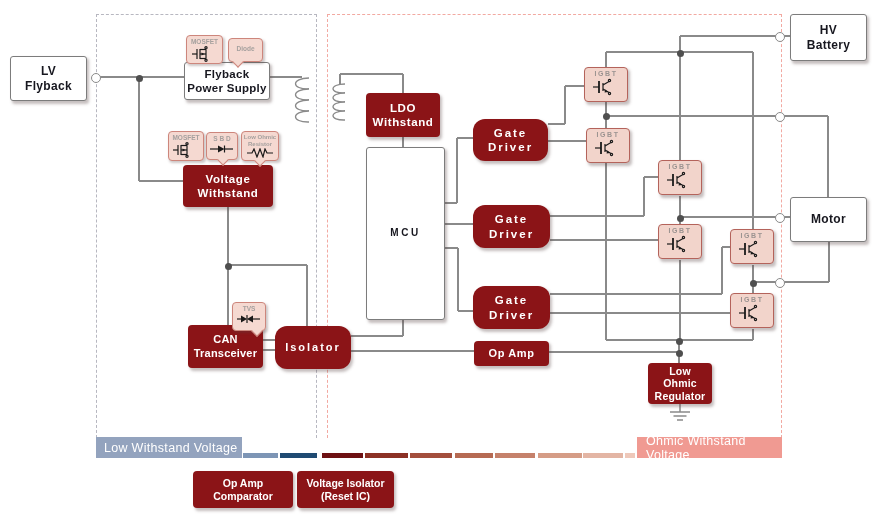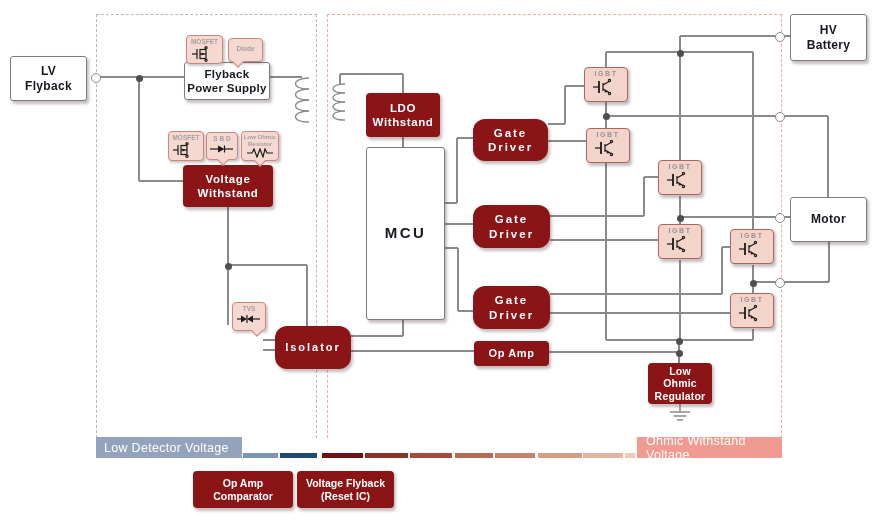--- a/index.html
+++ b/index.html
@@ -18,21 +18,21 @@
   .oc{position:absolute;width:8px;height:8px;border-radius:50%;background:#fff;border:1.5px solid #8a8a8a;z-index:5;}
 
   
   .bx{position:absolute;display:flex;align-items:center;justify-content:center;
       text-align:center;white-space:pre-line;border-radius:4px;z-index:4;
       box-shadow:2px 2.5px 3px rgba(90,70,70,.35);line-height:1.25;}
   .red{background:#8B1417;color:#fff;font-weight:bold;font-size:11px;letter-spacing:.6px;}
   .red.ls2{letter-spacing:2px;border-radius:12px;}
   .white{background:#fff;border:1.4px solid #7c7c7c;color:#17171f;font-weight:bold;
          font-size:12px;letter-spacing:.3px;border-radius:3px;}
-  .mcu{font-size:15px;letter-spacing:2.5px;text-align:center;}
+  .mcu{font-size:10px;letter-spacing:2.5px;text-align:center;}
 
   
   .igbt{position:absolute;width:44px;height:35px;background:#F2D4CB;border:1.4px solid #B4635B;
         border-radius:4px;z-index:4;display:flex;flex-direction:column;align-items:center;
         justify-content:flex-start;padding-top:2px;box-sizing:border-box;
         box-shadow:2px 2.5px 3px rgba(90,70,70,.35);}
   .igbt .t{font-size:7px;font-weight:bold;color:#9b9391;letter-spacing:1.6px;}
 
   
   .tag{position:absolute;background:#F5D9D1;border:1.3px solid #CD867C;border-radius:4px;
@@ -162,20 +162,22 @@
 Flyback</div>
   <div class="bx white" style="left:184px;top:62px;width:84px;height:36px;font-size:11.5px">Flyback
 Power Supply</div>
   <div class="bx white mcu" style="left:366px;top:147px;width:77px;height:171px">MCU</div>
   <div class="bx white" style="left:790px;top:14px;width:75px;height:45px">HV
 Battery</div>
   <div class="bx white" style="left:790px;top:197px;width:75px;height:43px">Motor</div>
 
   <div class="bx red" style="left:183px;top:165px;width:90px;height:42px;font-size:11.5px">Voltage
 Withstand</div>
+  <div class="bx red" style="left:188px;top:325px;width:75px;height:43px;letter-spacing:.2px">CAN
+Transceiver</div>
   <div class="bx red ls2" style="left:275px;top:326px;width:76px;height:43px">Isolator</div>
   <div class="bx red" style="left:366px;top:93px;width:74px;height:44px;font-size:11.5px">LDO
 Withstand</div>
   <div class="bx red ls2" style="left:473px;top:119px;width:75px;height:42px;font-size:11.5px">Gate
 Driver</div>
   <div class="bx red ls2" style="left:473px;top:205px;width:77px;height:43px;font-size:11.5px">Gate
 Driver</div>
   <div class="bx red ls2" style="left:473px;top:286px;width:77px;height:43px;font-size:11.5px">Gate
 Driver</div>
   <div class="bx red" style="left:474px;top:341px;width:75px;height:25px">Op Amp</div>
@@ -320,35 +322,35 @@
         <line x1="0" y1="6" x2="4" y2="6"></line>
         <polygon class="f" points="4,2.5 4,9.5 10,6"></polygon>
         <line x1="10" y1="2" x2="10" y2="10"></line>
         <polygon class="f" points="16,2.5 16,9.5 10,6"></polygon>
         <line x1="16" y1="6" x2="23" y2="6"></line>
       </svg>
     <i class="tail" style="left:20px"></i>
   </div>
 
   <div class="bar low" style="background: rgb(147, 163, 190);">
-    <span>Low Detector Voltage</span>
+    <span>Low Withstand Voltage</span>
   </div>
   <div id="gradient-strip">
       <div class="seg" style="left: 243px; width: 35px; background: rgb(125, 149, 181);"></div>
       <div class="seg" style="left: 280px; width: 37px; background: rgb(31, 74, 114);"></div>
       <div class="seg" style="left: 322px; width: 41px; background: rgb(110, 17, 19);"></div>
       <div class="seg" style="left: 365px; width: 43px; background: rgb(140, 49, 37);"></div>
       <div class="seg" style="left: 410px; width: 42px; background: rgb(163, 78, 60);"></div>
       <div class="seg" style="left: 455px; width: 38px; background: rgb(182, 106, 83);"></div>
       <div class="seg" style="left: 495px; width: 40px; background: rgb(197, 129, 107);"></div>
       <div class="seg" style="left: 538px; width: 44px; background: rgb(213, 156, 134);"></div>
       <div class="seg" style="left: 583px; width: 40px; background: rgb(227, 181, 164);"></div>
       <div class="seg" style="left: 625px; width: 10px; background: rgb(238, 200, 186);"></div>
     </div>
   <div class="bar high" style="background: rgb(240, 154, 146);">
     <span>Ohmic Withstand Voltage</span>
   </div>
 
   <div class="lg" style="left:193px;top:471px;width:100px;height:37px">Op Amp
 Comparator</div>
-  <div class="lg" style="left:297px;top:471px;width:97px;height:37px">Voltage Flyback
+  <div class="lg" style="left:297px;top:471px;width:97px;height:37px">Voltage Isolator
 (Reset IC)</div>
 </div>
 
 </body></html>

